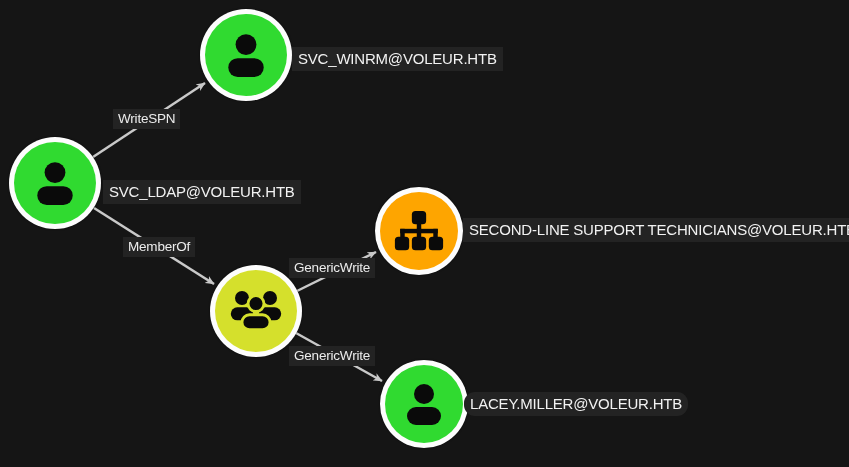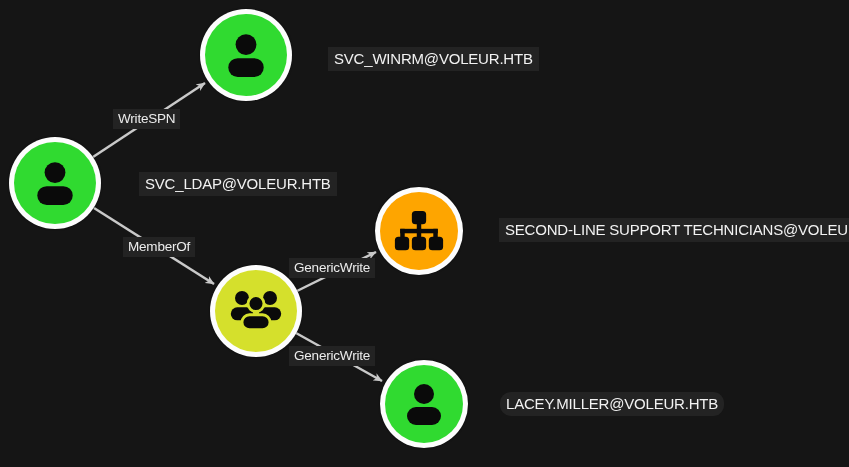--- a/index.html
+++ b/index.html
@@ -46,21 +46,20 @@
   .glyph { fill: #0a0a0a; }
   .node-label {
     position: absolute;
     background: #232323;
     color: #f2f2f2;
     font-size: 15px;
     line-height: 18px;
     padding: 3px 6px;
     letter-spacing: -0.2px;
     white-space: nowrap;
-    margin-left: 36px;
   }
   .edge-label {
     position: absolute;
     background: #232323;
     color: #ececec;
     font-size: 13.5px;
     line-height: 16px;
     padding: 2px 5px;
     letter-spacing: -0.2px;
     white-space: nowrap;
@@ -85,21 +84,21 @@
   </svg>
 
   <div class="node size-92" style="left:9px; top:137px;">
     <div class="inner" style="background-color: rgb(48, 218, 48); color: rgb(48, 218, 48);">
       <svg width="50" height="50" viewBox="0 0 48 48">
         <circle class="glyph" cx="24" cy="14" r="10"></circle>
         <rect class="glyph" x="7" y="27" width="34" height="18" rx="9"></rect>
       </svg>
     </div>
   </div>
-  <div class="node-label" style="left:103px; top:172px;">SVC_LDAP@VOLEUR.HTB</div>
+  <div class="node-label" style="left:103px; top:180px;">SVC_LDAP@VOLEUR.HTB</div>
 
   <div class="node size-92" style="left:200px; top:9px;">
     <div class="inner" style="background-color: rgb(48, 218, 48); color: rgb(48, 218, 48);">
       <svg width="50" height="50" viewBox="0 0 48 48">
         <circle class="glyph" cx="24" cy="14" r="10"></circle>
         <rect class="glyph" x="7" y="27" width="34" height="18" rx="9"></rect>
       </svg>
     </div>
   </div>
   <div class="node-label" style="left:292px; top:47px;">SVC_WINRM@VOLEUR.HTB</div>

